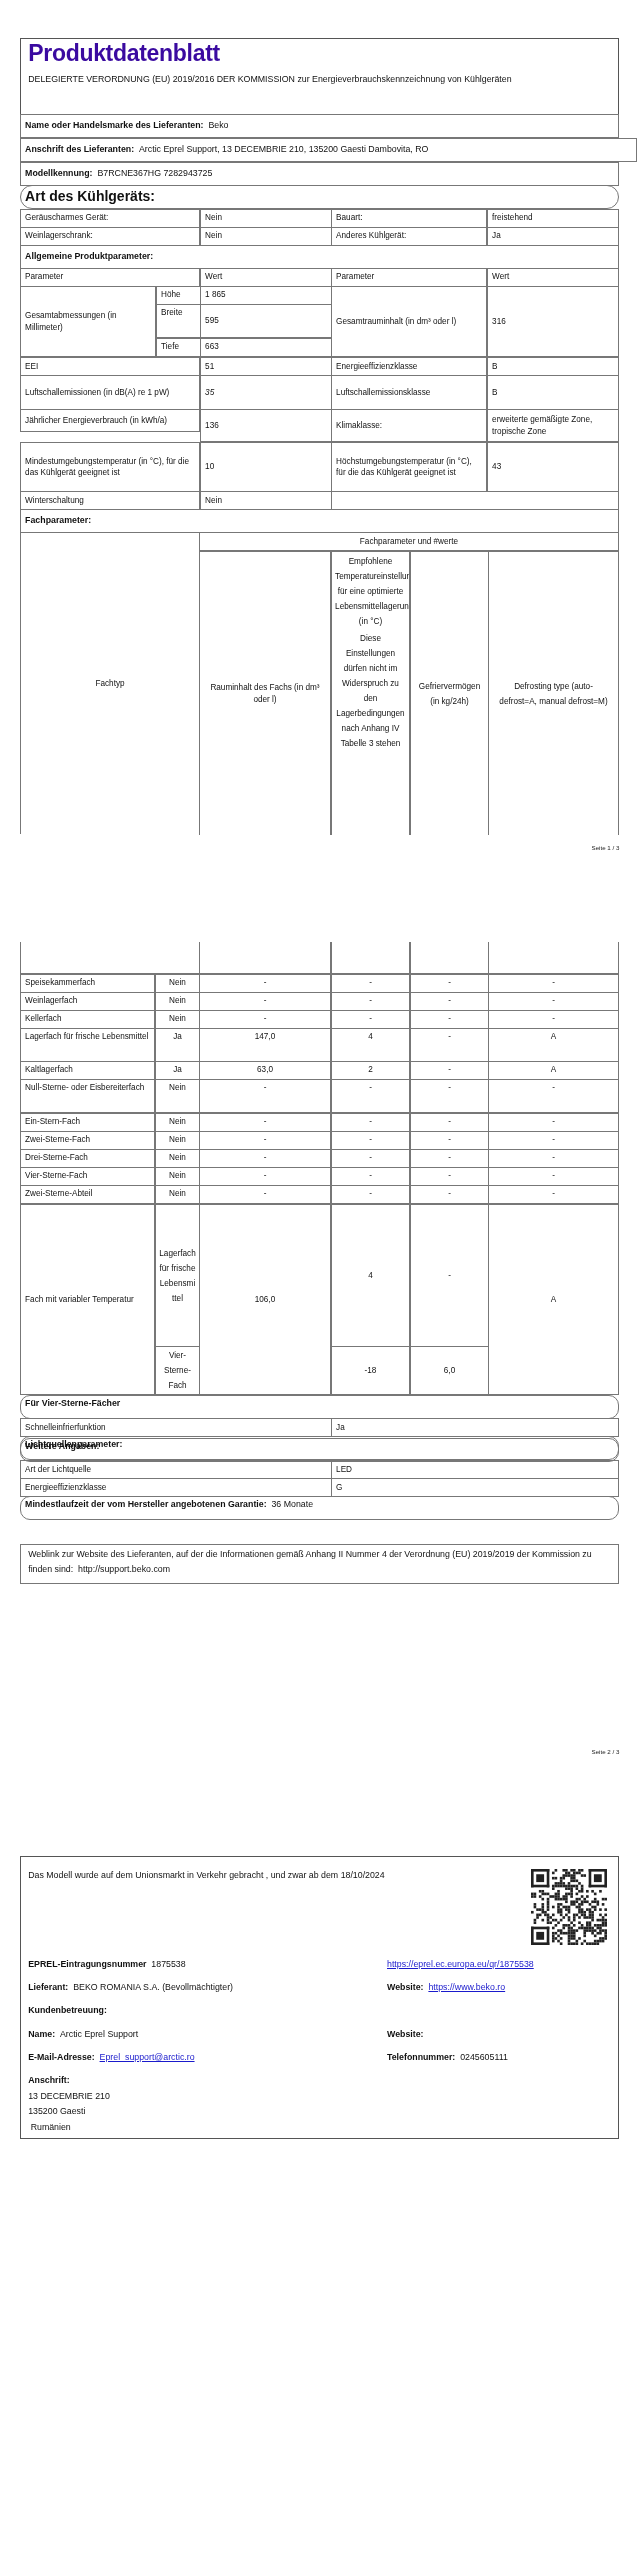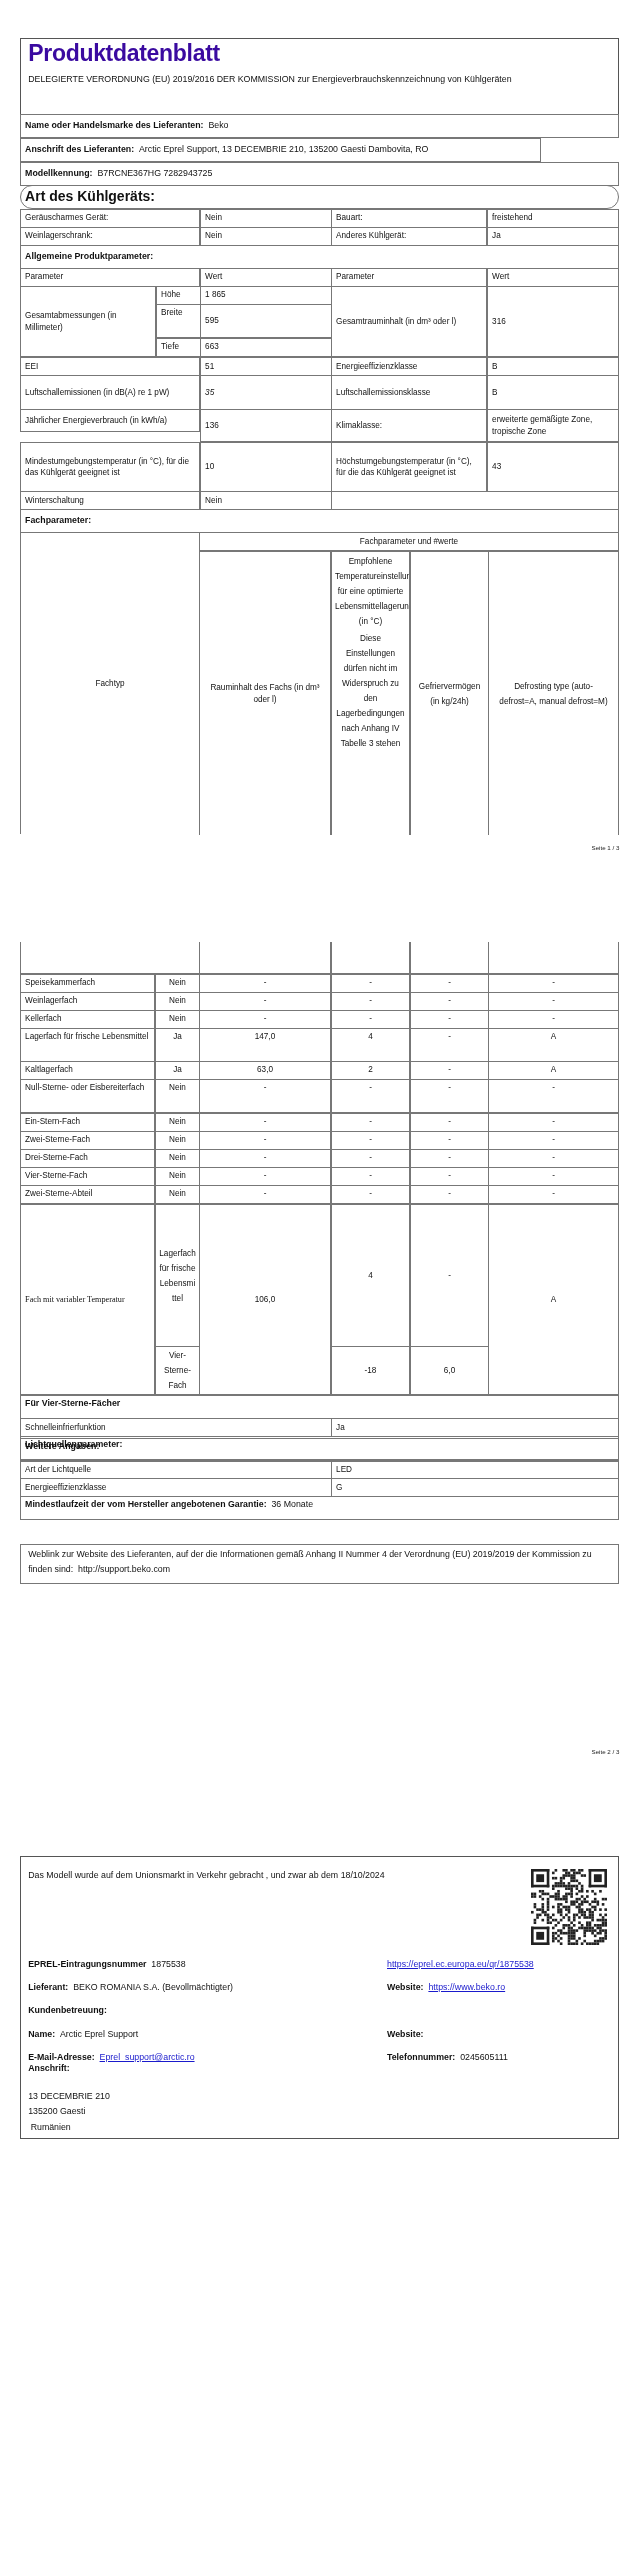--- a/index.html
+++ b/index.html
@@ -2,41 +2,41 @@
 <html style="font-size:8.2px"><head>
 <meta charset="utf-8">
 <style>
   html, body { margin: 0; padding: 0; background: #ffffff; }
   body { width: 639px; height: 2711px; position: relative; font-family: "Liberation Sans", sans-serif; color: #111; font-size: 8.2px; overflow: hidden; }
   .abs { position: absolute; box-sizing: border-box; }
   .box { position: absolute; box-sizing: border-box; border: 0.5px solid #555; }
   .cell { position: absolute; box-sizing: border-box; border: 0.5px solid #777; padding: 1.5px 4.1px; line-height: 11.3px; font-size: 8.2px; overflow: hidden; }
   .cell.c { text-align: center; display: flex; align-items: center; justify-content: center; flex-direction: column; padding: 1.5px 2.1px; }
   .cell.vm { display: flex; align-items: center; }
-  .cell.top { padding-top: 2.1px; }
+  .cell.top { padding-top: 2.1px; border-radius: 10px; }
   .bold { font-weight: bold; }
   .title { color: #3a0aa0; font-weight: bold; font-size: 23px; line-height: 27px; letter-spacing: -0.3px; }
   .footer { position: absolute; right: 19.6px; font-size: 6.2px; color: #222; }
   a.link { color: #1a1acc; text-decoration: underline; }
   .qr { position: absolute; }
   .cell.nb-b { border-bottom: none; }
   .cell.nb-t { border-top: none; }
 </style>
 </head>
 <body>
 
 <div class="box" style="left:20px;top:38px;width:599px;height:77px;">
   <div class="abs title" style="left:7.2px;top:1px;">Produktdatenblatt</div>
   <div class="abs" style="left:7.2px;top:33px;width:577px;font-size:8.8px;line-height:15px;">DELEGIERTE VERORDNUNG (EU) 2019/2016 DER KOMMISSION zur Energieverbrauchskennzeichnung von Kühlgeräten</div>
 </div>
 
 <div class="cell vm" style="left:20px;top:114px;width:599px;height:24px;font-size:8.8px;">
   <span class="bold">Name oder Handelsmarke des Lieferanten:</span>&nbsp;&nbsp;<span>Beko</span>
 </div>
-<div class="cell vm" style="left:20px;top:138px;width:521px;height:24px;font-size:8.8px;">
+<div class="cell vm" style="left:20px;top:138px;width:617px;height:24px;font-size:8.8px;">
   <span class="bold">Anschrift des Lieferanten:</span>&nbsp;&nbsp;<span>Arctic Eprel Support, 13 DECEMBRIE 210, 135200 Gaesti Dambovita, RO</span>
 </div>
 <div class="cell vm" style="left:20px;top:162px;width:599px;height:24px;font-size:8.8px;">
   <span class="bold">Modellkennung:</span>&nbsp;&nbsp;<span>B7RCNE367HG 7282943725</span>
 </div>
 <div class="cell vm bold" style="left:20px;top:185px;width:599px;height:24px;font-size:14px;border-radius:12px;">Art des Kühlgeräts:</div>
 
 <div class="cell" style="left:20px;top:209px;width:180px;height:18.5px;">Geräuscharmes Gerät:</div>
 <div class="cell" style="left:200px;top:209px;width:132px;height:18.5px;">Nein</div>
 <div class="cell" style="left:331px;top:209px;width:156px;height:18.5px;">Bauart:</div>
@@ -170,21 +170,21 @@
     <div class="cell" style="left: 410px; top: 1167px; width: 79px; height: 18.5px; text-align: center;">-</div>
     <div class="cell" style="left: 488px; top: 1167px; width: 131px; height: 18.5px; text-align: center;">-</div>
     <div class="cell" style="left: 20px; top: 1185px; width: 135px; height: 19px;">Zwei-Sterne-Abteil</div>
     <div class="cell" style="left: 155px; top: 1185px; width: 45px; height: 19px; text-align: center;">Nein</div>
     <div class="cell" style="left: 199px; top: 1185px; width: 132px; height: 19px; text-align: center;">-</div>
     <div class="cell" style="left: 331px; top: 1185px; width: 79px; height: 19px; text-align: center;">-</div>
     <div class="cell" style="left: 410px; top: 1185px; width: 79px; height: 19px; text-align: center;">-</div>
     <div class="cell" style="left: 488px; top: 1185px; width: 131px; height: 19px; text-align: center;">-</div>
   </div>
 
-<div class="cell vm" style="left:20px;top:1204px;width:135px;height:191px;font-family:Liberation Serif, serif;">Fach mit variabler Temperatur</div>
+<div class="cell vm" style="left:20px;top:1204px;width:135px;height:191px;">Fach mit variabler Temperatur</div>
 <div class="cell c" style="left:155px;top:1204px;width:45px;height:143px;line-height:15px;padding:0 3.1px;word-break:break-word;">Lagerfach für frische Lebensmittel</div>
 <div class="cell c" style="left:155px;top:1346px;width:45px;height:49px;line-height:15px;padding:0 2.1px;">Vier-Sterne-Fach</div>
 <div class="cell c" style="left:199px;top:1204px;width:132px;height:191px;">106,0</div>
 <div class="cell c" style="left:331px;top:1204px;width:79px;height:143px;">4</div>
 <div class="cell c" style="left:410px;top:1204px;width:79px;height:143px;">-</div>
 <div class="cell c" style="left:331px;top:1346px;width:79px;height:49px;">-18</div>
 <div class="cell c" style="left:410px;top:1346px;width:79px;height:49px;">6,0</div>
 <div class="cell c" style="left:488px;top:1204px;width:131px;height:191px;">A</div>
 
 <div class="cell bold top" style="left:20px;top:1395px;width:599px;height:24px;font-size:8.8px;">Für Vier-Sterne-Fächer</div>
@@ -547,18 +547,18 @@
   </div>
   <div class="abs bold" style="left:366px;top:172px;font-size:8.8px;">Website:</div>
 
   <div class="abs" style="left:7.2px;top:195px;font-size:8.8px;">
     <span class="bold">E-Mail-Adresse:</span>&nbsp;&nbsp;<a class="link">Eprel_support@arctic.ro</a>
   </div>
   <div class="abs" style="left:366px;top:195px;font-size:8.8px;">
     <span class="bold">Telefonnummer:</span>&nbsp;&nbsp;<span>0245605111</span>
   </div>
 
-  <div class="abs bold" style="left:7.2px;top:206px;font-size:8.8px;">Anschrift:</div>
+  <div class="abs bold" style="left:7.2px;top:218px;font-size:8.8px;">Anschrift:</div>
   <div class="abs" style="left:7.2px;top:234px;font-size:8.8px;">13 DECEMBRIE 210</div>
   <div class="abs" style="left:7.2px;top:249px;font-size:8.8px;">135200 Gaesti</div>
   <div class="abs" style="left:7.2px;top:265px;font-size:8.8px;white-space:pre;"> Rumänien</div>
 </div>
 
 
 </body></html>

